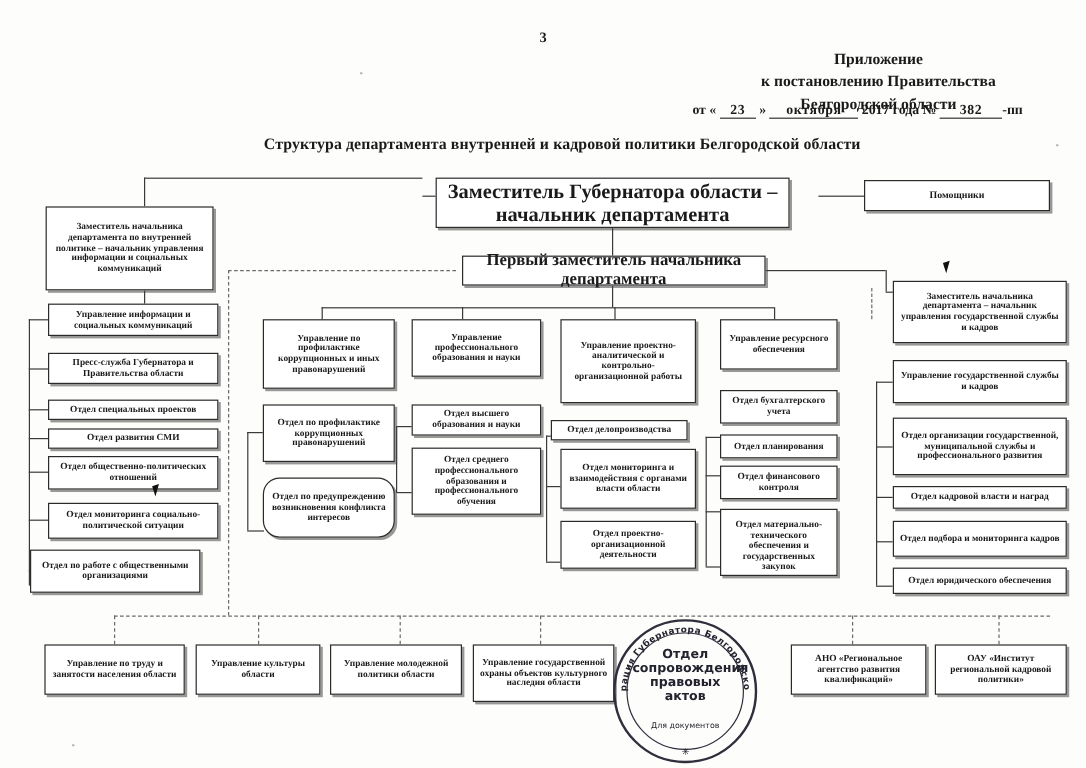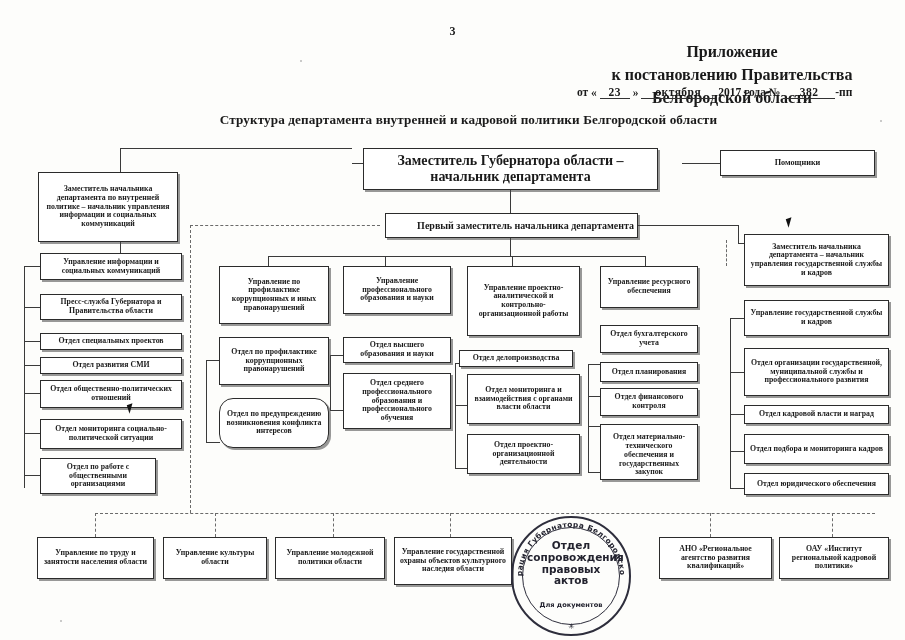--- a/index.html
+++ b/index.html
@@ -10,21 +10,21 @@
   }
   .page{position:absolute;inset:0;}
 
   
   .page-number{
     position:absolute;left:0;top:24px;width:905px;text-align:center;
     font-size:12px;font-weight:bold;
   }
   .appendix{
     position:absolute;right:18px;top:40px;width:310px;
-    text-align:center;font-size:16px;font-weight:bold;line-height:1.45;
+    text-align:center;font-size:13px;font-weight:bold;line-height:1.45;
   }
   .dateline{
     position:absolute;right:18px;top:86px;width:310px;
     font-size:11.5px;font-weight:bold;text-align:left;
     padding-left:6px;white-space:nowrap;
   }
   .dateline .blank{
     display:inline-block;border-bottom:1px solid #333;
     text-align:center;font-weight:bold;letter-spacing:.5px;
   }
@@ -42,22 +42,22 @@
     position:absolute;box-sizing:border-box;
     border:1.3px solid #2b2b2b;
     background:#ffffff;
     box-shadow:2px 2px 0 0 rgba(70,70,70,.55);
     display:flex;align-items:center;justify-content:center;
     text-align:center;font-weight:bold;line-height:1.12;
     padding:2px 3px;
   }
   .box.t9{font-size:8.2px;}
   .box.t85{font-size:7.8px;}
-  .box.t10{font-size:10px;justify-content:flex-end;}
-  .box.t12{font-size:14px;}
+  .box.t10{font-size:14px;}
+  .box.t12{font-size:17px;}
 
   
   .ln{position:absolute;background:#3a3a3a;}
   .ln.h{height:1.1px;}
   .ln.v{width:1.1px;}
   .dl{position:absolute;}
   .dl.h{border-top:1.3px dashed #6a6a6a;height:0;}
   .dl.v{border-left:1.3px dashed #6a6a6a;width:0;}
 
   
@@ -71,21 +71,21 @@
   .stamp .ring-outer{left:6px;top:4px;width:120px;height:120px;border-width:2.2px;}
   .stamp .ring-inner{left:17px;top:15px;width:98px;height:98px;border-width:1.6px;}
   .stamp .center-text{
     position:absolute;left:22px;top:28px;width:88px;text-align:center;
     font-family:"DejaVu Sans", sans-serif;
     font-size:10.5px;font-weight:bold;line-height:1.12;color:#23232f;
   }
   .stamp .sub-text{
     position:absolute;left:28px;top:89px;width:76px;text-align:center;
     font-family:"DejaVu Sans", sans-serif;
-    font-size:6.6px;font-weight:bold;color:#23232f;
+    font-size:6.6px;font-weight:normal;color:#23232f;
   }
   .stamp .arc{
     position:absolute;left:6px;top:4px;width:120px;height:120px;
   }
   .stamp .arc text{
     font-family:"DejaVu Sans", sans-serif;
     font-size:7.4px;font-weight:bold;fill:#23232f;letter-spacing:.4px;
   }
   .stamp .star{
     position:absolute;left:63px;top:110px;font-size:8px;color:#23232f;
@@ -216,21 +216,21 @@
   </div>
   <div class="box t85" style="left:40px;top:357px;width:142px;height:17px;">
     <span>Отдел развития СМИ</span>
   </div>
   <div class="box t85" style="left:40px;top:380px;width:142px;height:28px;">
     <span>Отдел общественно-политических отношений</span>
   </div>
   <div class="box t85" style="left:40px;top:419px;width:142px;height:30px;">
     <span>Отдел мониторинга социально-политической ситуации</span>
   </div>
-  <div class="box t85" style="left:40px;top:458px;width:116px;height:36px;">
+  <div class="box t85" style="left:25px;top:458px;width:142px;height:36px;">
     <span>Отдел по работе с общественными организациями</span>
   </div>
 
   <div class="box t85" style="left:219px;top:266px;width:110px;height:58px;">
     <span>Управление по профилактике коррупционных и иных правонарушений</span>
   </div>
   <div class="box t85" style="left:219px;top:337px;width:110px;height:48px;">
     <span>Отдел по профилактике коррупционных правонарушений</span>
   </div>
   <div class="box t85" style="left:219px;top:398px;width:110px;height:50px;border-radius:14px;">

